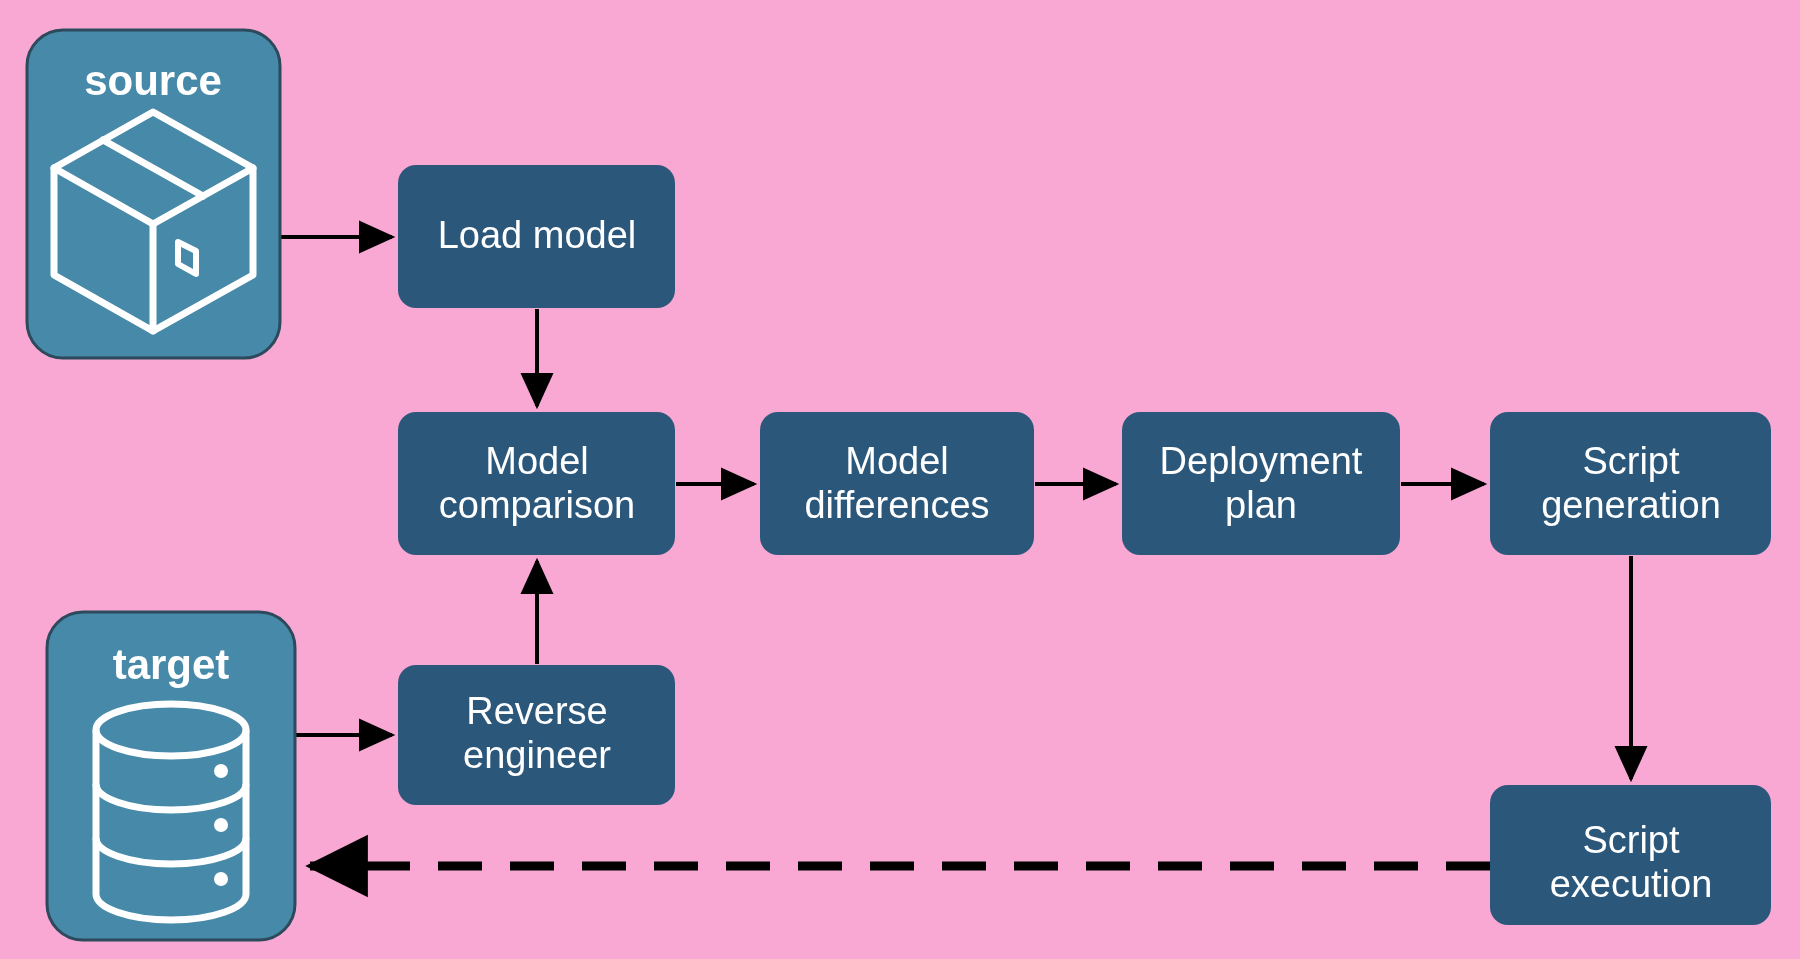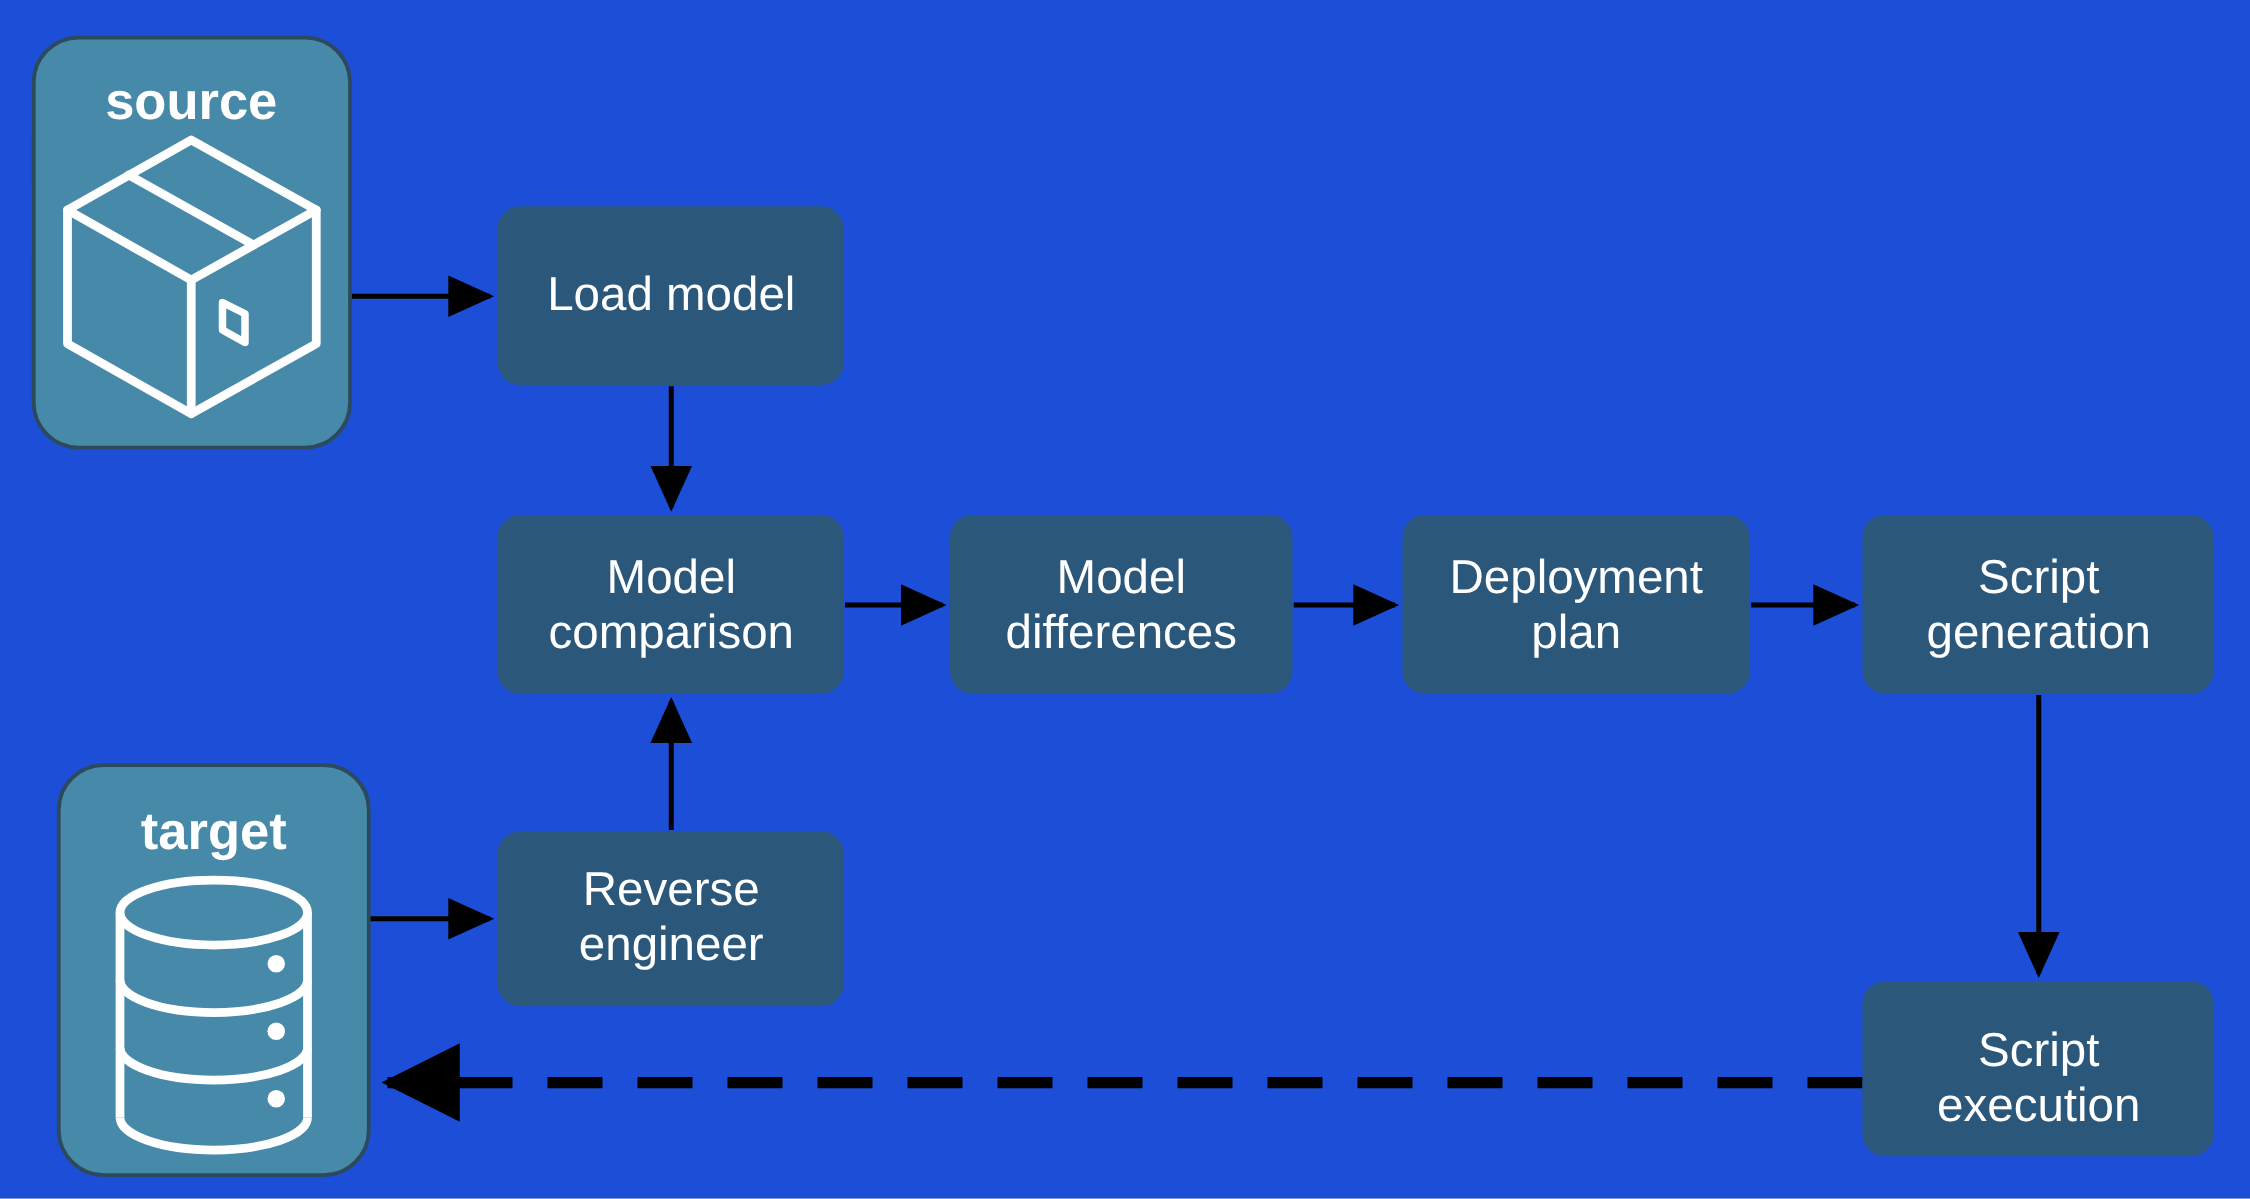--- a/index.html
+++ b/index.html
@@ -10,21 +10,21 @@
   body {
     width: 1800px;
     height: 959px;
     font-family: "Liberation Sans", sans-serif;
     overflow: hidden;
   }
   #diagram-root {
     position: relative;
     width: 1800px;
     height: 959px;
-    background: #1d4ed8;
+    background: #f9a8d4;
   }
   svg.diagram {
     display: block;
     width: 1800px;
     height: 959px;
   }
   .node-label {
     fill: #ffffff;
     font-family: "Liberation Sans", sans-serif;
     font-size: 38px;

